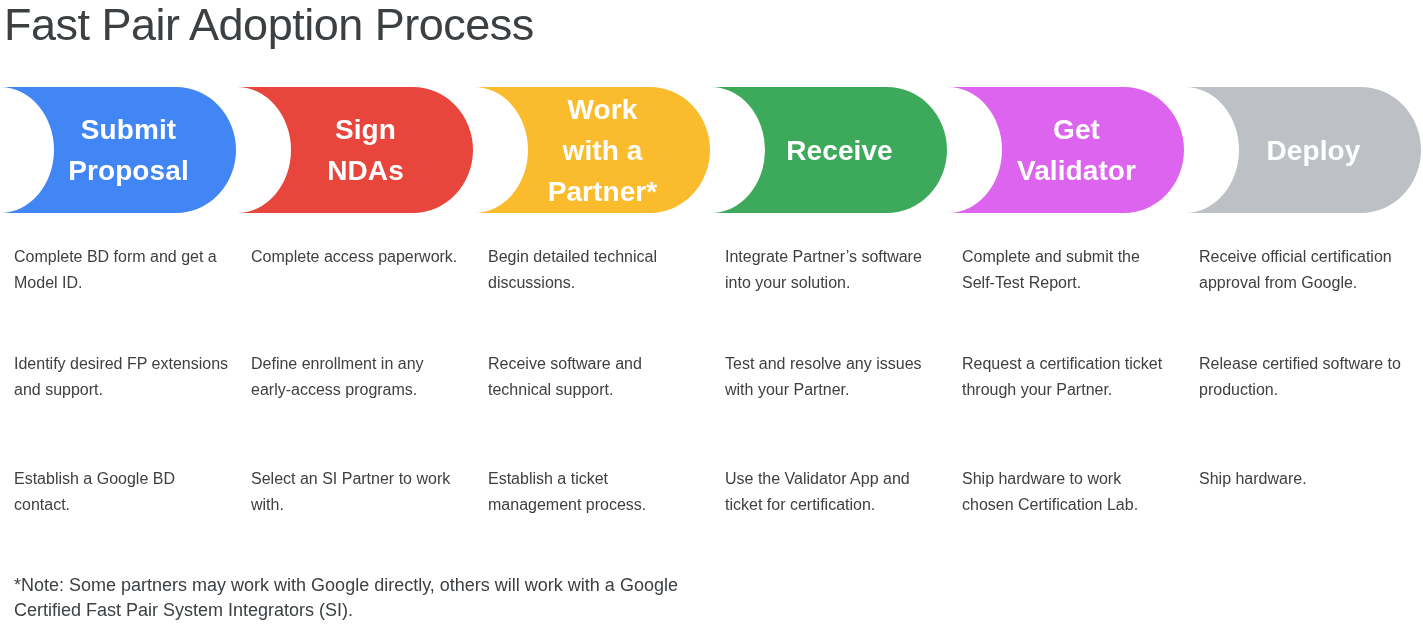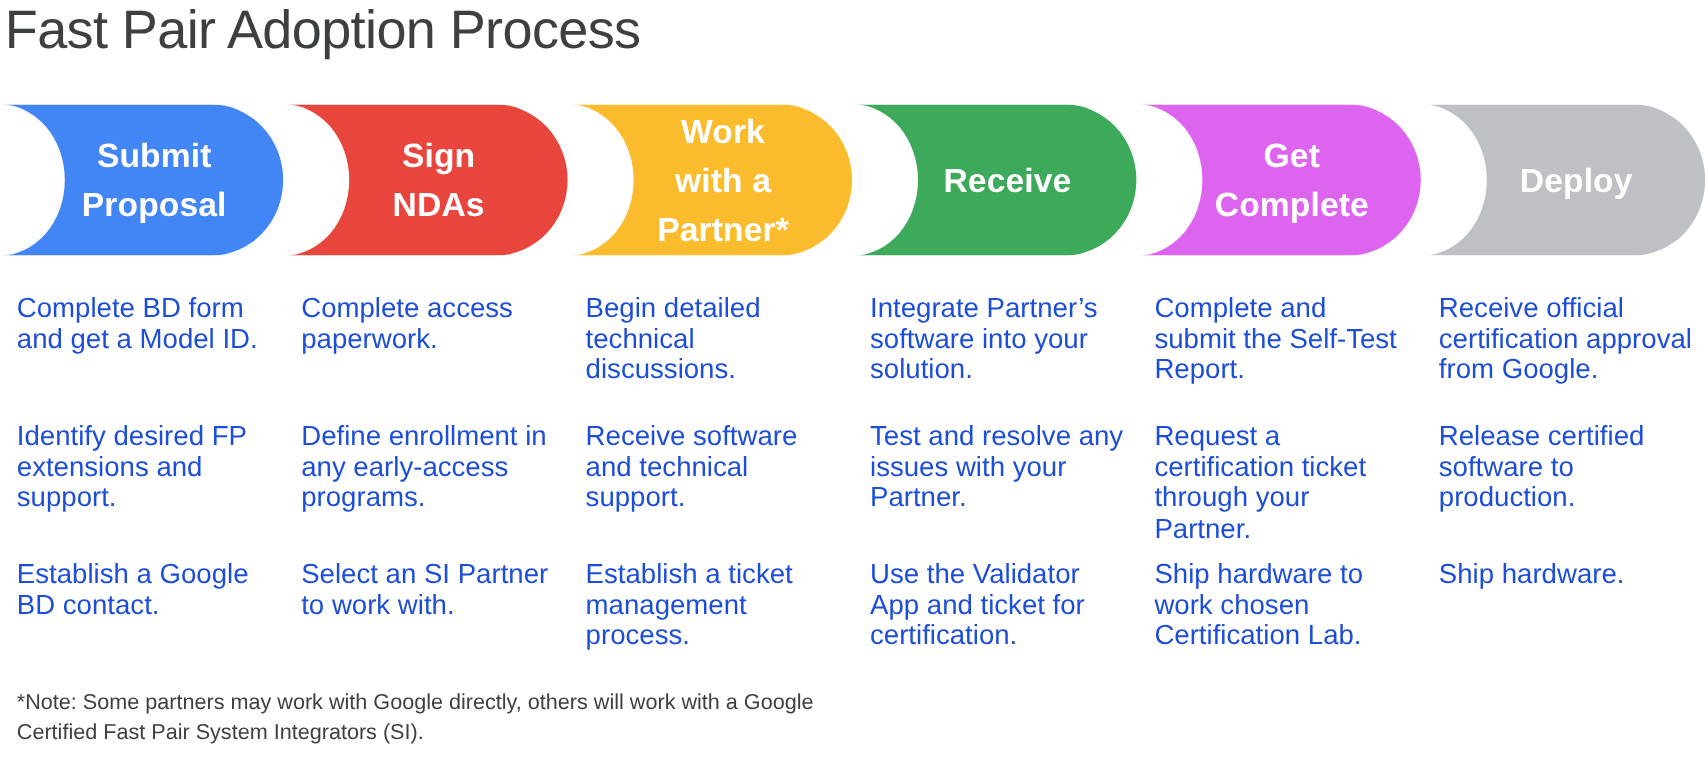--- a/index.html
+++ b/index.html
@@ -109,23 +109,23 @@
   .bullet-col.c0 { left: 14px; }
   .bullet-col.c1 { left: 251px; }
   .bullet-col.c2 { left: 488px; }
   .bullet-col.c3 { left: 725px; }
   .bullet-col.c4 { left: 962px; }
   .bullet-col.c5 { left: 1199px; }
 
   .bullet {
     position: absolute;
     width: 215px;
-    font-size: 23px;
+    font-size: 16px;
     line-height: 25.5px;
-    color: #1d4ed8;
+    color: #404040;
     font-weight: 400;
   }
 
   .bullet.r0 { top: 6px; }
   .bullet.r1 { top: 113px; }
   .bullet.r2 { top: 228px; }
 
   
   .footnote {
     position: absolute;
@@ -176,21 +176,21 @@
         <path d="M0,0 H176 A60,63 0 0 1 176,126 H0 A54,63 0 0 0 0,0 Z" fill="#3da95a"></path>
       </svg>
       <div class="banner-label">Receive</div>
     </div>
 
     <div class="banner b4">
       <svg class="chev" viewBox="0 0 237 126" preserveAspectRatio="none">
         <path d="M0,0 H176 A60,63 0 0 1 176,126 H0 A54,63 0 0 0 0,0 Z" fill="#dd64ee"></path>
       </svg>
       <div class="banner-label">Get
-Complete</div>
+Validator</div>
     </div>
 
     <div class="banner b5">
       <svg class="chev" viewBox="0 0 237 126" preserveAspectRatio="none">
         <path d="M0,0 H176 A60,63 0 0 1 176,126 H0 A54,63 0 0 0 0,0 Z" fill="#bdc1c6"></path>
       </svg>
       <div class="banner-label">Deploy</div>
     </div>
 
   </div>

